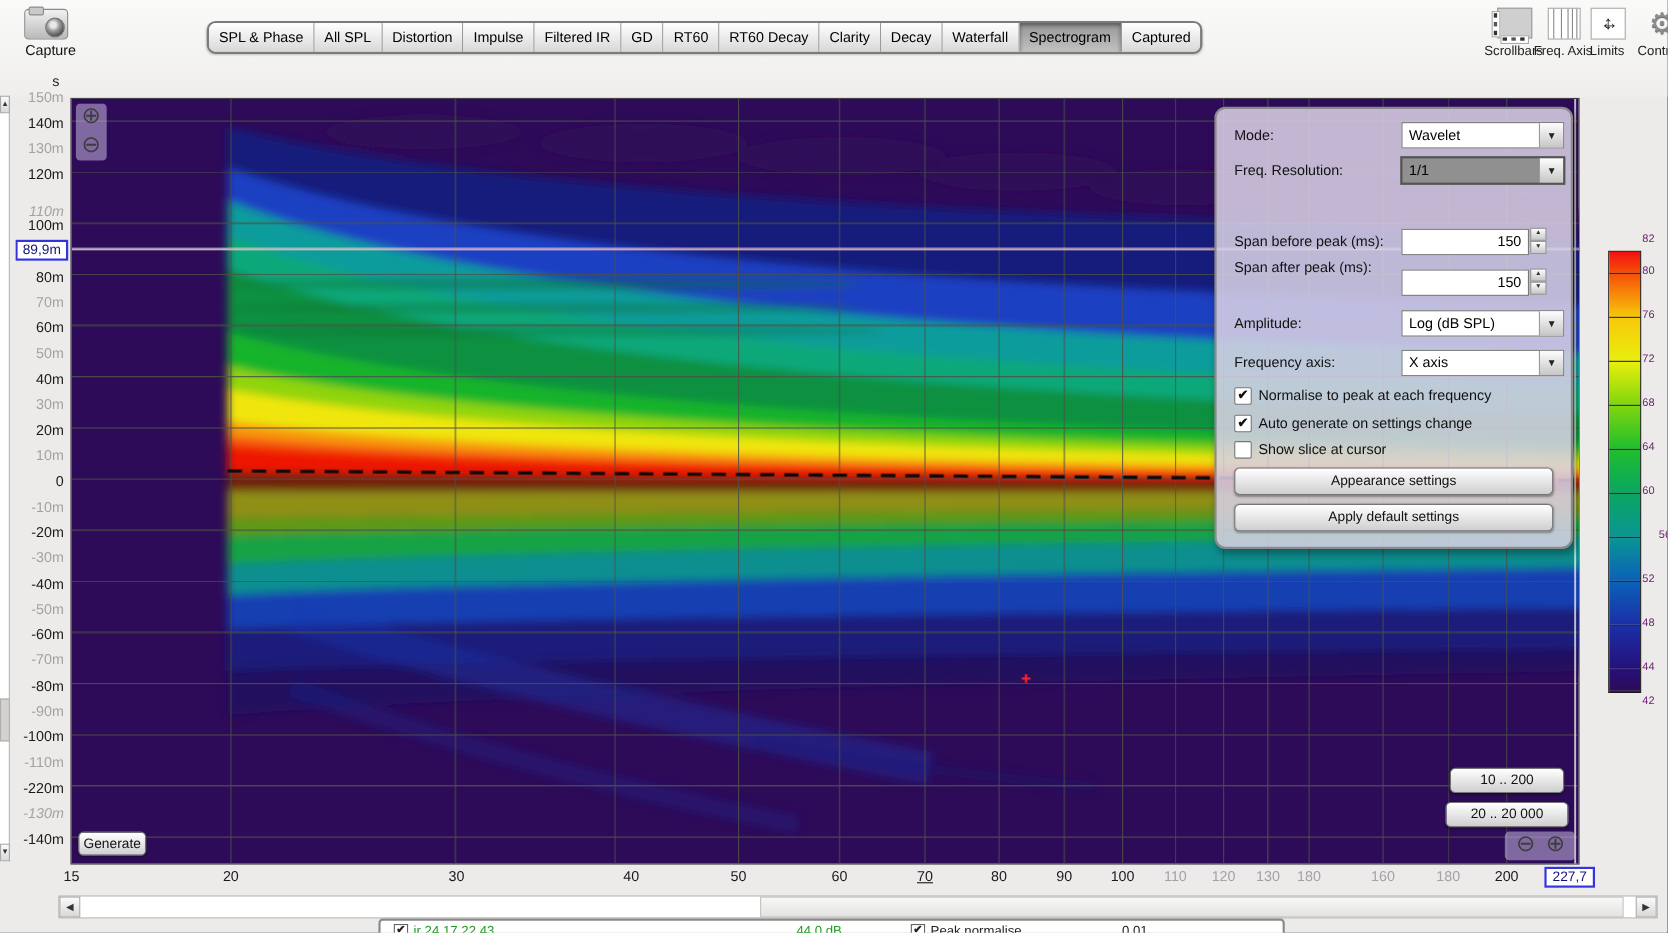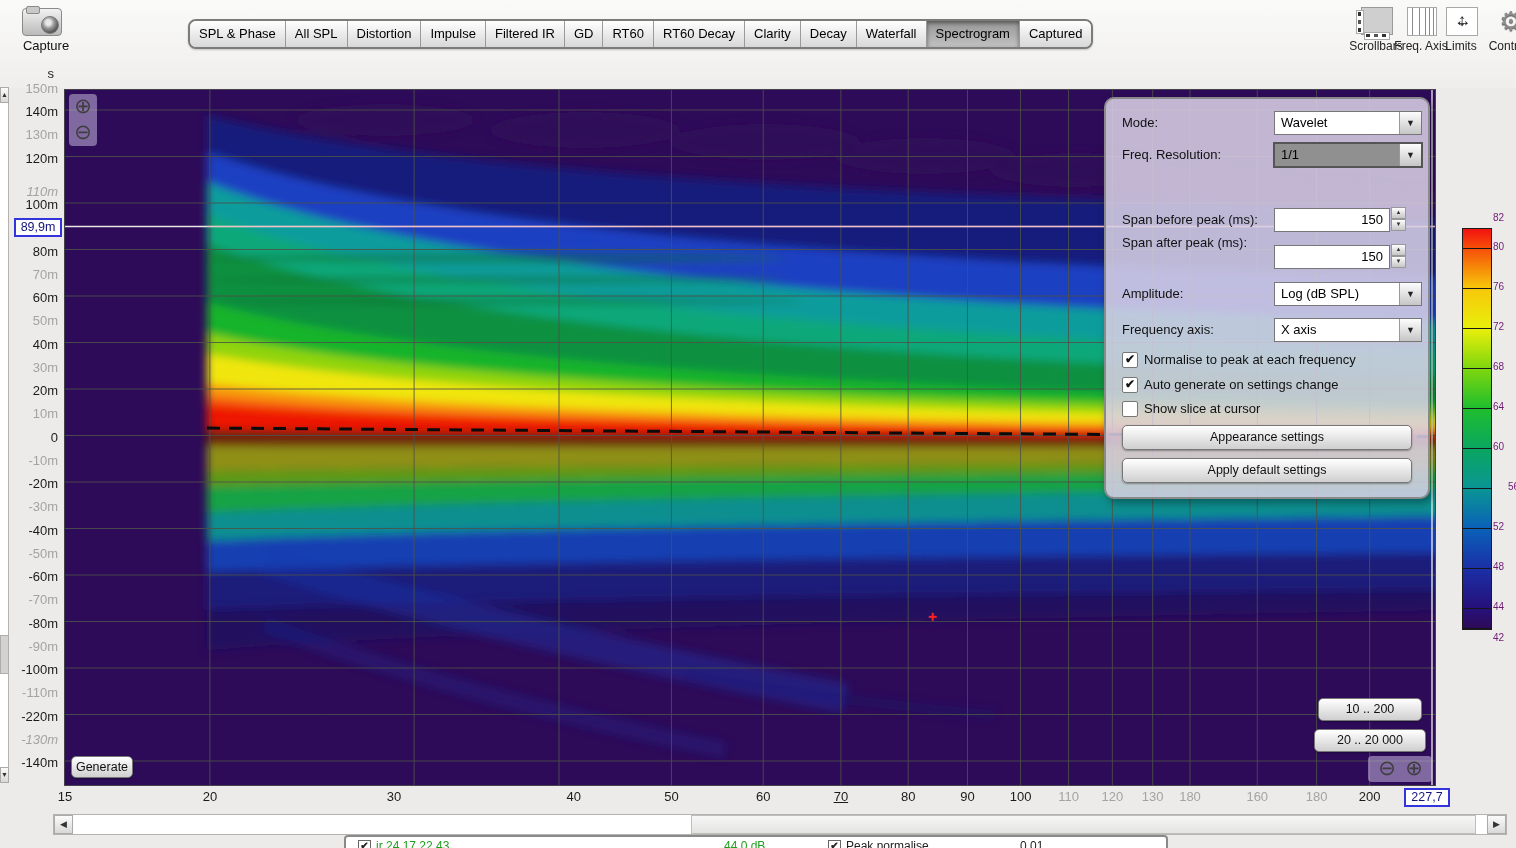--- a/index.html
+++ b/index.html
@@ -196,21 +196,21 @@
     <div class="ytick t-minor" style="top: 638.75px;">-90m</div>
     <div class="ytick t-major" style="top: 662px;">-100m</div>
     <div class="ytick t-minor" style="top: 685.25px;">-110m</div>
     <div class="ytick t-major" style="top: 708.5px;">-220m</div>
     <div class="ytick t-minor" style="top: 731.75px; font-style: italic;">-130m</div>
     <div class="ytick t-major" style="top: 755px;">-140m</div>
   </div>
 <div id="xticks">
     <div class="xtick t-major" style="left: 43px;">15</div>
     <div class="xtick t-major" style="left: 187.9px;">20</div>
-    <div class="xtick t-major" style="left: 372px;">30</div>
+    <div class="xtick t-major" style="left: 393px;">30</div>
     <div class="xtick t-major" style="left: 537.024px; text-align: right;">40</div>
     <div class="xtick t-major" style="left: 649.418px;">50</div>
     <div class="xtick t-major" style="left: 741.249px;">60</div>
     <div class="xtick t-major" style="left: 818.892px; text-decoration: underline;">70</div>
     <div class="xtick t-major" style="left: 886.149px;">80</div>
     <div class="xtick t-major" style="left: 945.474px;">90</div>
     <div class="xtick t-major" style="left: 998.542px;">100</div>
     <div class="xtick t-minor" style="left: 1046.55px;">110</div>
     <div class="xtick t-minor" style="left: 1090.37px;">120</div>
     <div class="xtick t-minor" style="left: 1130.69px;">130</div>

